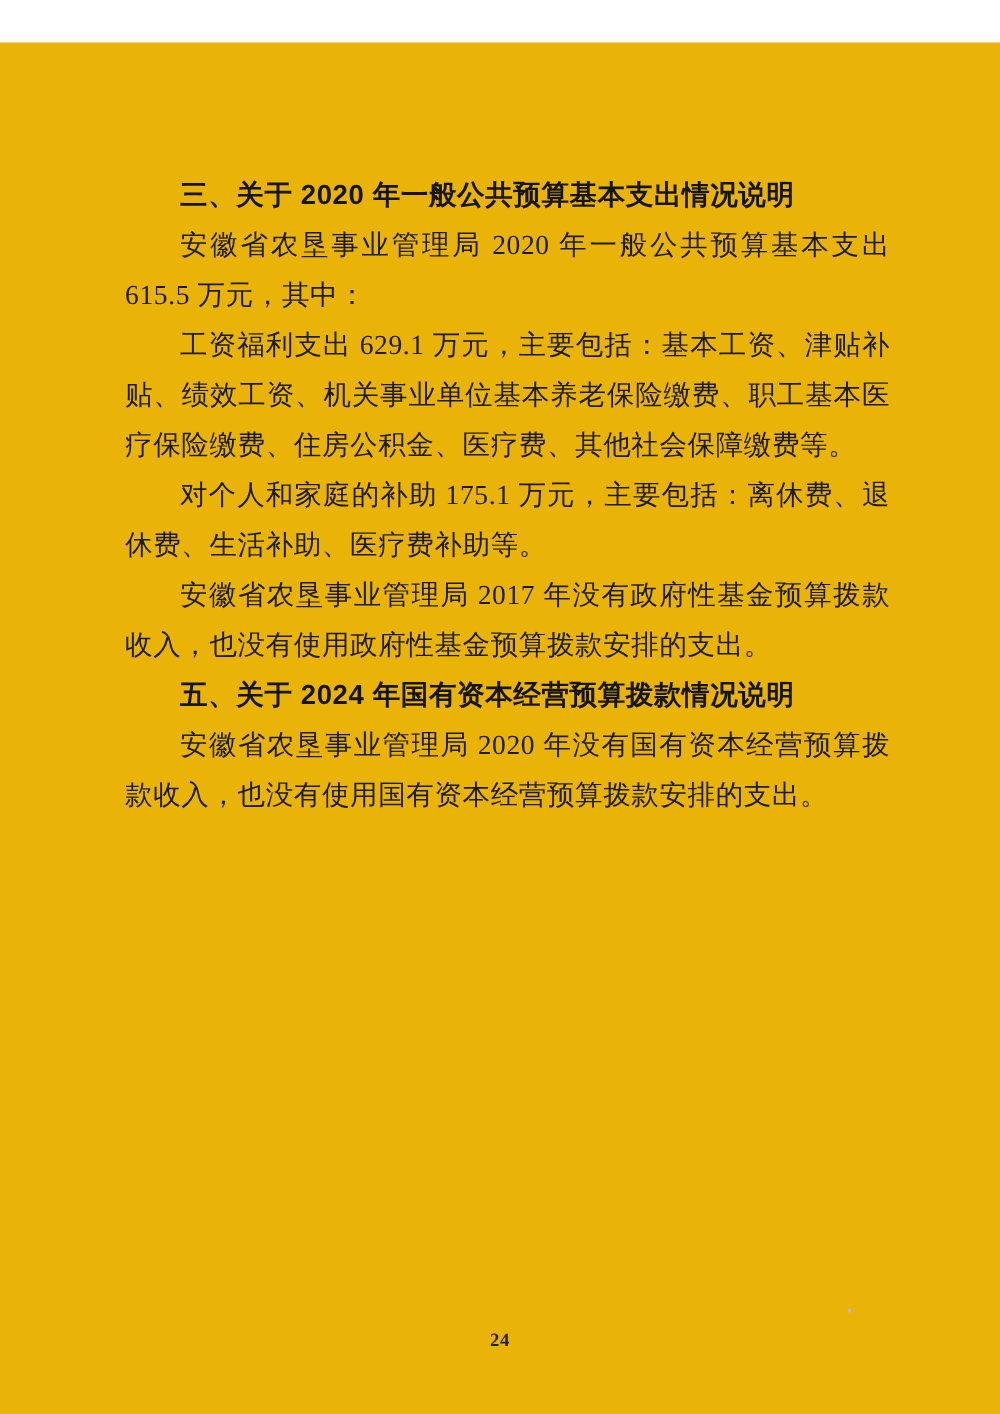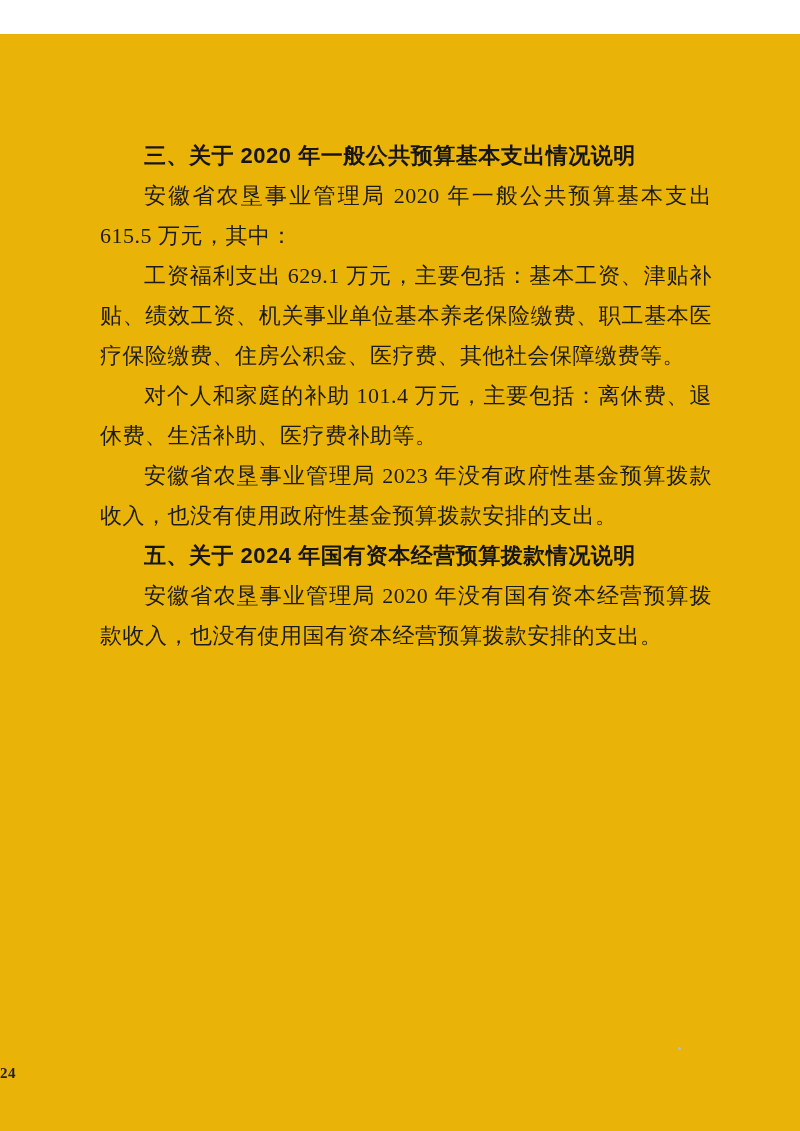--- a/index.html
+++ b/index.html
@@ -43,21 +43,21 @@
     text-justify: inter-ideograph;
     letter-spacing: 0.5px;
     word-break: normal;
     color: #1b1b1b;
   }
   .page-number {
     position: absolute;
     top: 1031px;
     left: 0;
     width: 100%;
-    text-align: left;
+    text-align: center;
     font-size: 15px;
     font-weight: 700;
     letter-spacing: 0.5px;
     color: #222222;
     font-family: "Liberation Serif", "DejaVu Serif", serif;
   }
   .noise-dot {
     position: absolute;
     left: 678px;
     top: 1013px;
@@ -69,23 +69,23 @@
 </style>
 </head>
 <body>
 
 <div class="page">
   <main class="content">
 
     <h2 class="sec-heading">三、关于 2020 年一般公共预算基本支出情况说明</h2>
     <p class="body-para">安徽省农垦事业管理局 2020 年一般公共预算基本支出 615.5 万元，其中：</p>
     <p class="body-para">工资福利支出 629.1 万元，主要包括：基本工资、津贴补贴、绩效工资、机关事业单位基本养老保险缴费、职工基本医疗保险缴费、住房公积金、医疗费、其他社会保障缴费等。</p>
-    <p class="body-para">对个人和家庭的补助 101.4 万元，主要包括：离休费、退休费、生活补助、医疗费补助等。</p>
+    <p class="body-para">对个人和家庭的补助 175.1 万元，主要包括：离休费、退休费、生活补助、医疗费补助等。</p>
 
-    <p class="body-para">安徽省农垦事业管理局 2023 年没有政府性基金预算拨款收入，也没有使用政府性基金预算拨款安排的支出。</p>
+    <p class="body-para">安徽省农垦事业管理局 2017 年没有政府性基金预算拨款收入，也没有使用政府性基金预算拨款安排的支出。</p>
 
     <h2 class="sec-heading">五、关于 2024 年国有资本经营预算拨款情况说明</h2>
     <p class="body-para">安徽省农垦事业管理局 2020 年没有国有资本经营预算拨款收入，也没有使用国有资本经营预算拨款安排的支出。</p>
 
 
   </main>
 
   <div class="page-number">24</div>
 
   <div class="noise-dot"></div>

